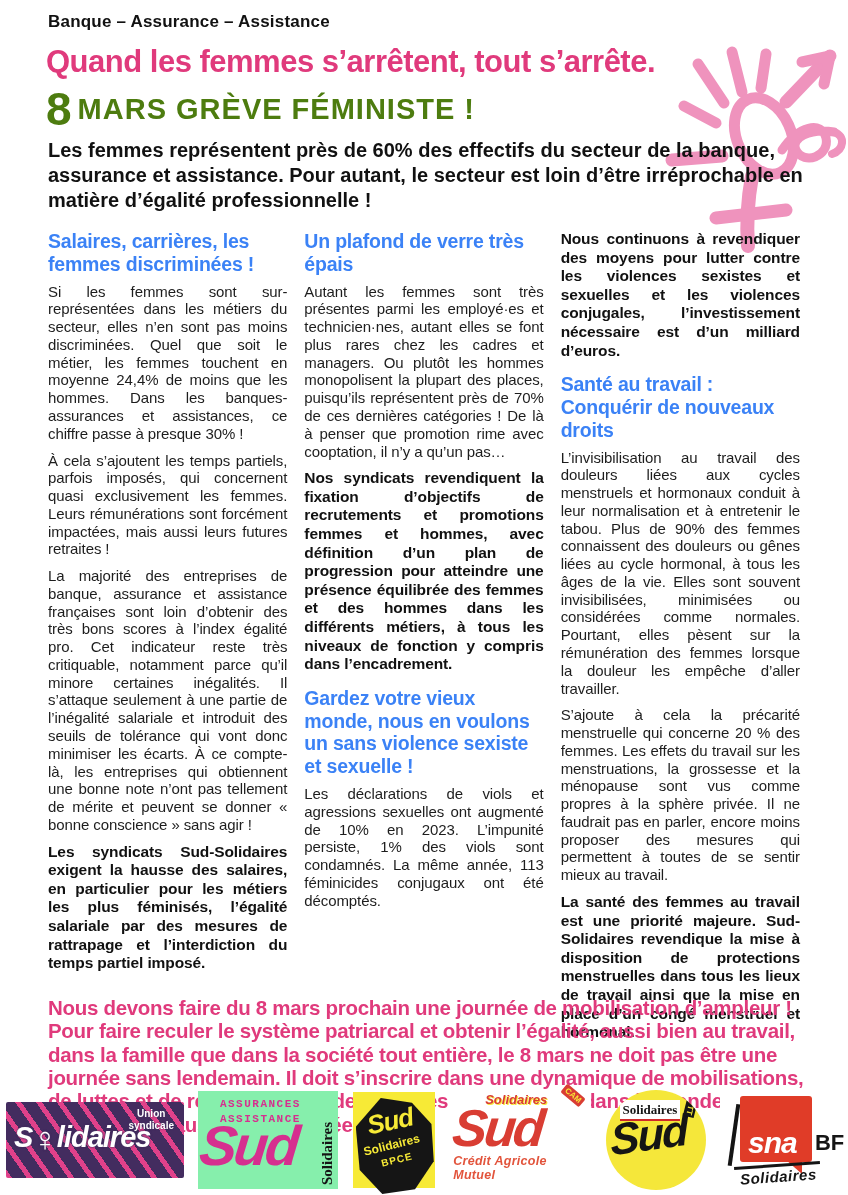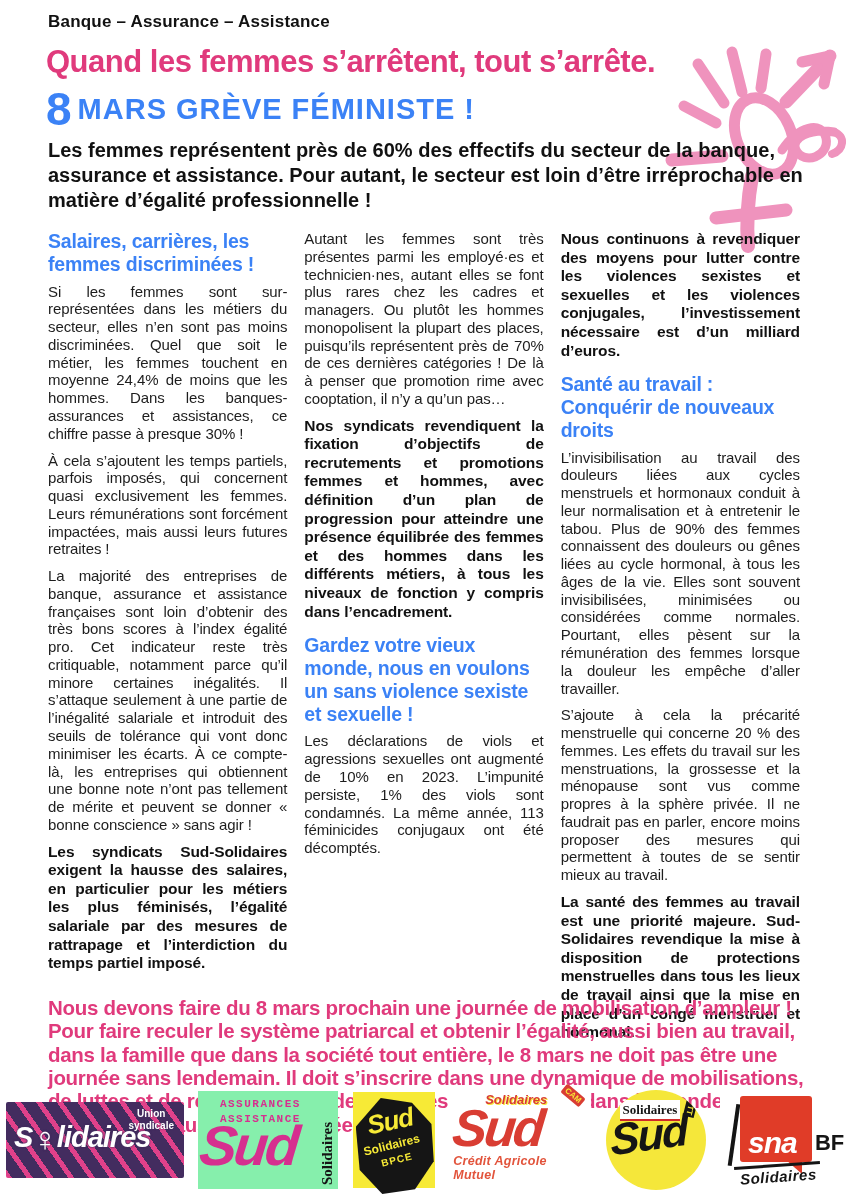--- a/index.html
+++ b/index.html
@@ -3,21 +3,21 @@
 <meta charset="utf-8">
 <style>
   * { margin:0; padding:0; box-sizing:border-box; }
   html,body { background:#ffffff; }
   body { width:848px; height:1195px; font-family:"Liberation Sans","DejaVu Sans",sans-serif; color:#1a1a1a; overflow:hidden; }
   .page { position:relative; width:848px; height:1195px; background:#fff; }
 
   .kicker { position:absolute; left:48px; top:12px; font-size:17px; font-weight:700; letter-spacing:.2px; color:#111; }
 
   .title-pink { position:absolute; left:46px; top:44px; font-size:31px; font-weight:800; color:#e03a7c; letter-spacing:-0.5px; z-index:2; }
-  .title-black { position:absolute; left:46px; top:82px; font-size:29px; font-weight:800; color:#3b82f6; letter-spacing:1px; z-index:2; }
+  .title-black { position:absolute; left:46px; top:82px; font-size:29px; font-weight:800; color:#4d7c0f; letter-spacing:1px; z-index:2; }
   .title-black .big8 { font-size:46px; vertical-align:-6px; letter-spacing:0; margin-right:6px; }
   .title-black .caps { text-transform:uppercase; }
 
   .intro { position:absolute; left:48px; top:138px; width:760px; font-size:20px; line-height:1.26; font-weight:800; color:#111; z-index:2; }
 
   .symbol { position:absolute; right:-6px; top:28px; width:190px; height:230px; z-index:1; }
 
   .columns { position:absolute; left:48px; top:230px; width:752px; display:flex; gap:17px; z-index:2; }
   .col { flex:1 1 0; min-width:0; }
   .col h3 { color:#3b82f6; font-size:19.5px; line-height:1.17; font-weight:800; margin-bottom:7px; letter-spacing:-0.2px; }
@@ -115,20 +115,21 @@
 
     <div class="col">
       <h3>Salaires, carrières, les femmes discriminées !</h3>
       <p>Si les femmes sont sur-représentées dans les métiers du secteur, elles n’en sont pas moins discriminées. Quel que soit le métier, les femmes touchent en moyenne 24,4% de moins que les hommes. Dans les banques-assurances et assistances, ce chiffre passe à presque 30% !</p>
       <p>À cela s’ajoutent les temps partiels, parfois imposés, qui concernent quasi exclusivement les femmes. Leurs rémunérations sont forcément impactées, mais aussi leurs futures retraites !</p>
       <p>La majorité des entreprises de banque, assurance et assistance françaises sont loin d’obtenir des très bons scores à l’index égalité pro. Cet indicateur reste très critiquable, notamment parce qu’il minore certaines inégalités. Il s’attaque seulement à une partie de l’inégalité salariale et introduit des seuils de tolérance qui vont donc minimiser les écarts. À ce compte-là, les entreprises qui obtiennent une bonne note n’ont pas tellement de mérite et peuvent se donner « bonne conscience » sans agir !</p>
       <p class="strong">Les syndicats Sud-Solidaires exigent la hausse des salaires, en particulier pour les métiers les plus féminisés, l’égalité salariale par des mesures de rattrapage et l’interdiction du temps partiel imposé.</p>
     </div>
 
     <div class="col">
+      <h3>Un plafond de verre très épais</h3>
       <p>Autant les femmes sont très présentes parmi les employé·es et technicien·nes, autant elles se font plus rares chez les cadres et managers. Ou plutôt les hommes monopolisent la plupart des places, puisqu’ils représentent près de 70% de ces dernières catégories ! De là à penser que promotion rime avec cooptation, il n’y a qu’un pas…</p>
       <p class="strong">Nos syndicats revendiquent la fixation d’objectifs de recrutements et promotions femmes et hommes, avec définition d’un plan de progression pour atteindre une présence équilibrée des femmes et des hommes dans les différents métiers, à tous les niveaux de fonction y compris dans l’encadrement.</p>
       <h3 class="mt">Gardez votre vieux monde, nous en voulons un sans violence sexiste et sexuelle !</h3>
       <p>Les déclarations de viols et agressions sexuelles ont augmenté de 10% en 2023. L’impunité persiste, 1% des viols sont condamnés. La même année, 113 féminicides conjugaux ont été décomptés.</p>
     </div>
 
     <div class="col">
       <p class="strong">Nous continuons à revendiquer des moyens pour lutter contre les violences sexistes et sexuelles et les violences conjugales, l’investissement nécessaire est d’un milliard d’euros.</p>
       <h3 class="mt">Santé au travail : Conquérir de nouveaux droits</h3>
       <p>L’invisibilisation au travail des douleurs liées aux cycles menstruels et hormonaux conduit à leur normalisation et à entretenir le tabou. Plus de 90% des femmes connaissent des douleurs ou gênes liées au cycle hormonal, à tous les âges de la vie. Elles sont souvent invisibilisées, minimisées ou considérées comme normales. Pourtant, elles pèsent sur la rémunération des femmes lorsque la douleur les empêche d’aller travailler.</p>

